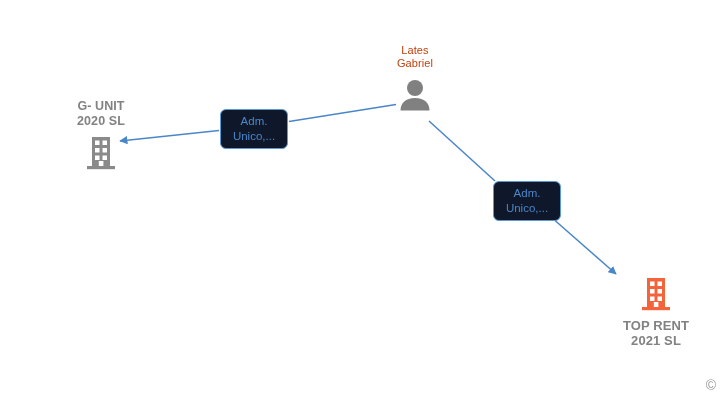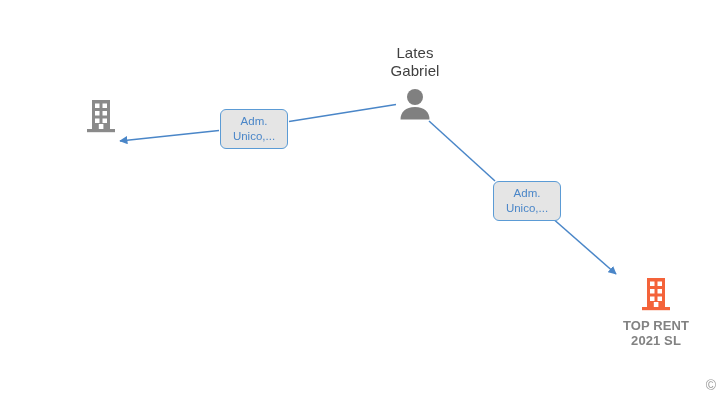--- a/index.html
+++ b/index.html
@@ -41,23 +41,23 @@
 
   .node-label {
     color: #808080;
     text-align: center;
     line-height: 1.18;
     white-space: pre-line;
     letter-spacing: 0.1px;
   }
 
   .node-label.person-label {
-    font-size: 15px;
+    font-size: 11px;
     font-weight: 400;
-    color: #404040;
+    color: #c2410c;
   }
 
   .node-label.company-label {
     font-size: 13px;
     font-weight: bold;
     color: #828282;
   }
 
   .node-label.company-label.small {
     font-size: 12.5px;
@@ -85,21 +85,21 @@
   #node-toprent {
     left: 581px;
     top: 277px;
   }
   #node-toprent .node-label { margin-top: 7px; }
 
   
   .edge-label {
     position: absolute;
     box-sizing: border-box;
-    background: #e5e5e5;
+    background: #0f172a;
     border: 1.4px solid #5b9bd5;
     border-radius: 6px;
     color: #4a86c8;
     font-size: 11.5px;
     line-height: 1.28;
     text-align: center;
     padding: 4px 6px 5px 6px;
     white-space: pre-line;
     z-index: 5;
   }
@@ -169,20 +169,22 @@
   <div class="node" id="node-person">
     <div class="node-label person-label">Lates
 Gabriel</div>
     <svg class="node-icon" width="34" height="32" viewBox="0 0 34 32" xmlns="http://www.w3.org/2000/svg">
       <circle cx="17" cy="9" r="8" fill="#808080"></circle>
       <path d="M 17 19 C 7.5 19 2.5 24 2.5 31.5 L 31.5 31.5 C 31.5 24 26.5 19 17 19 Z" fill="#808080"></path>
     </svg>
   </div>
 
   <div class="node" id="node-gunit">
+    <div class="node-label company-label small">G- UNIT
+2020  SL</div>
     <svg class="node-icon" width="32" height="34" viewBox="0 0 32 34" xmlns="http://www.w3.org/2000/svg">
       <rect x="7" y="1" width="18" height="29" fill="#8a8a8a"></rect>
       <rect x="2" y="30" width="28" height="3.2" fill="#8a8a8a"></rect>
       <rect x="10" y="4.5" width="4.5" height="4.5" fill="#ffffff"></rect>
       <rect x="17.5" y="4.5" width="4.5" height="4.5" fill="#ffffff"></rect>
       <rect x="10" y="12" width="4.5" height="4.5" fill="#ffffff"></rect>
       <rect x="17.5" y="12" width="4.5" height="4.5" fill="#ffffff"></rect>
       <rect x="10" y="19.5" width="4.5" height="4.5" fill="#ffffff"></rect>
       <rect x="17.5" y="19.5" width="4.5" height="4.5" fill="#ffffff"></rect>
       <rect x="13.8" y="25" width="4.6" height="5" fill="#ffffff"></rect>

